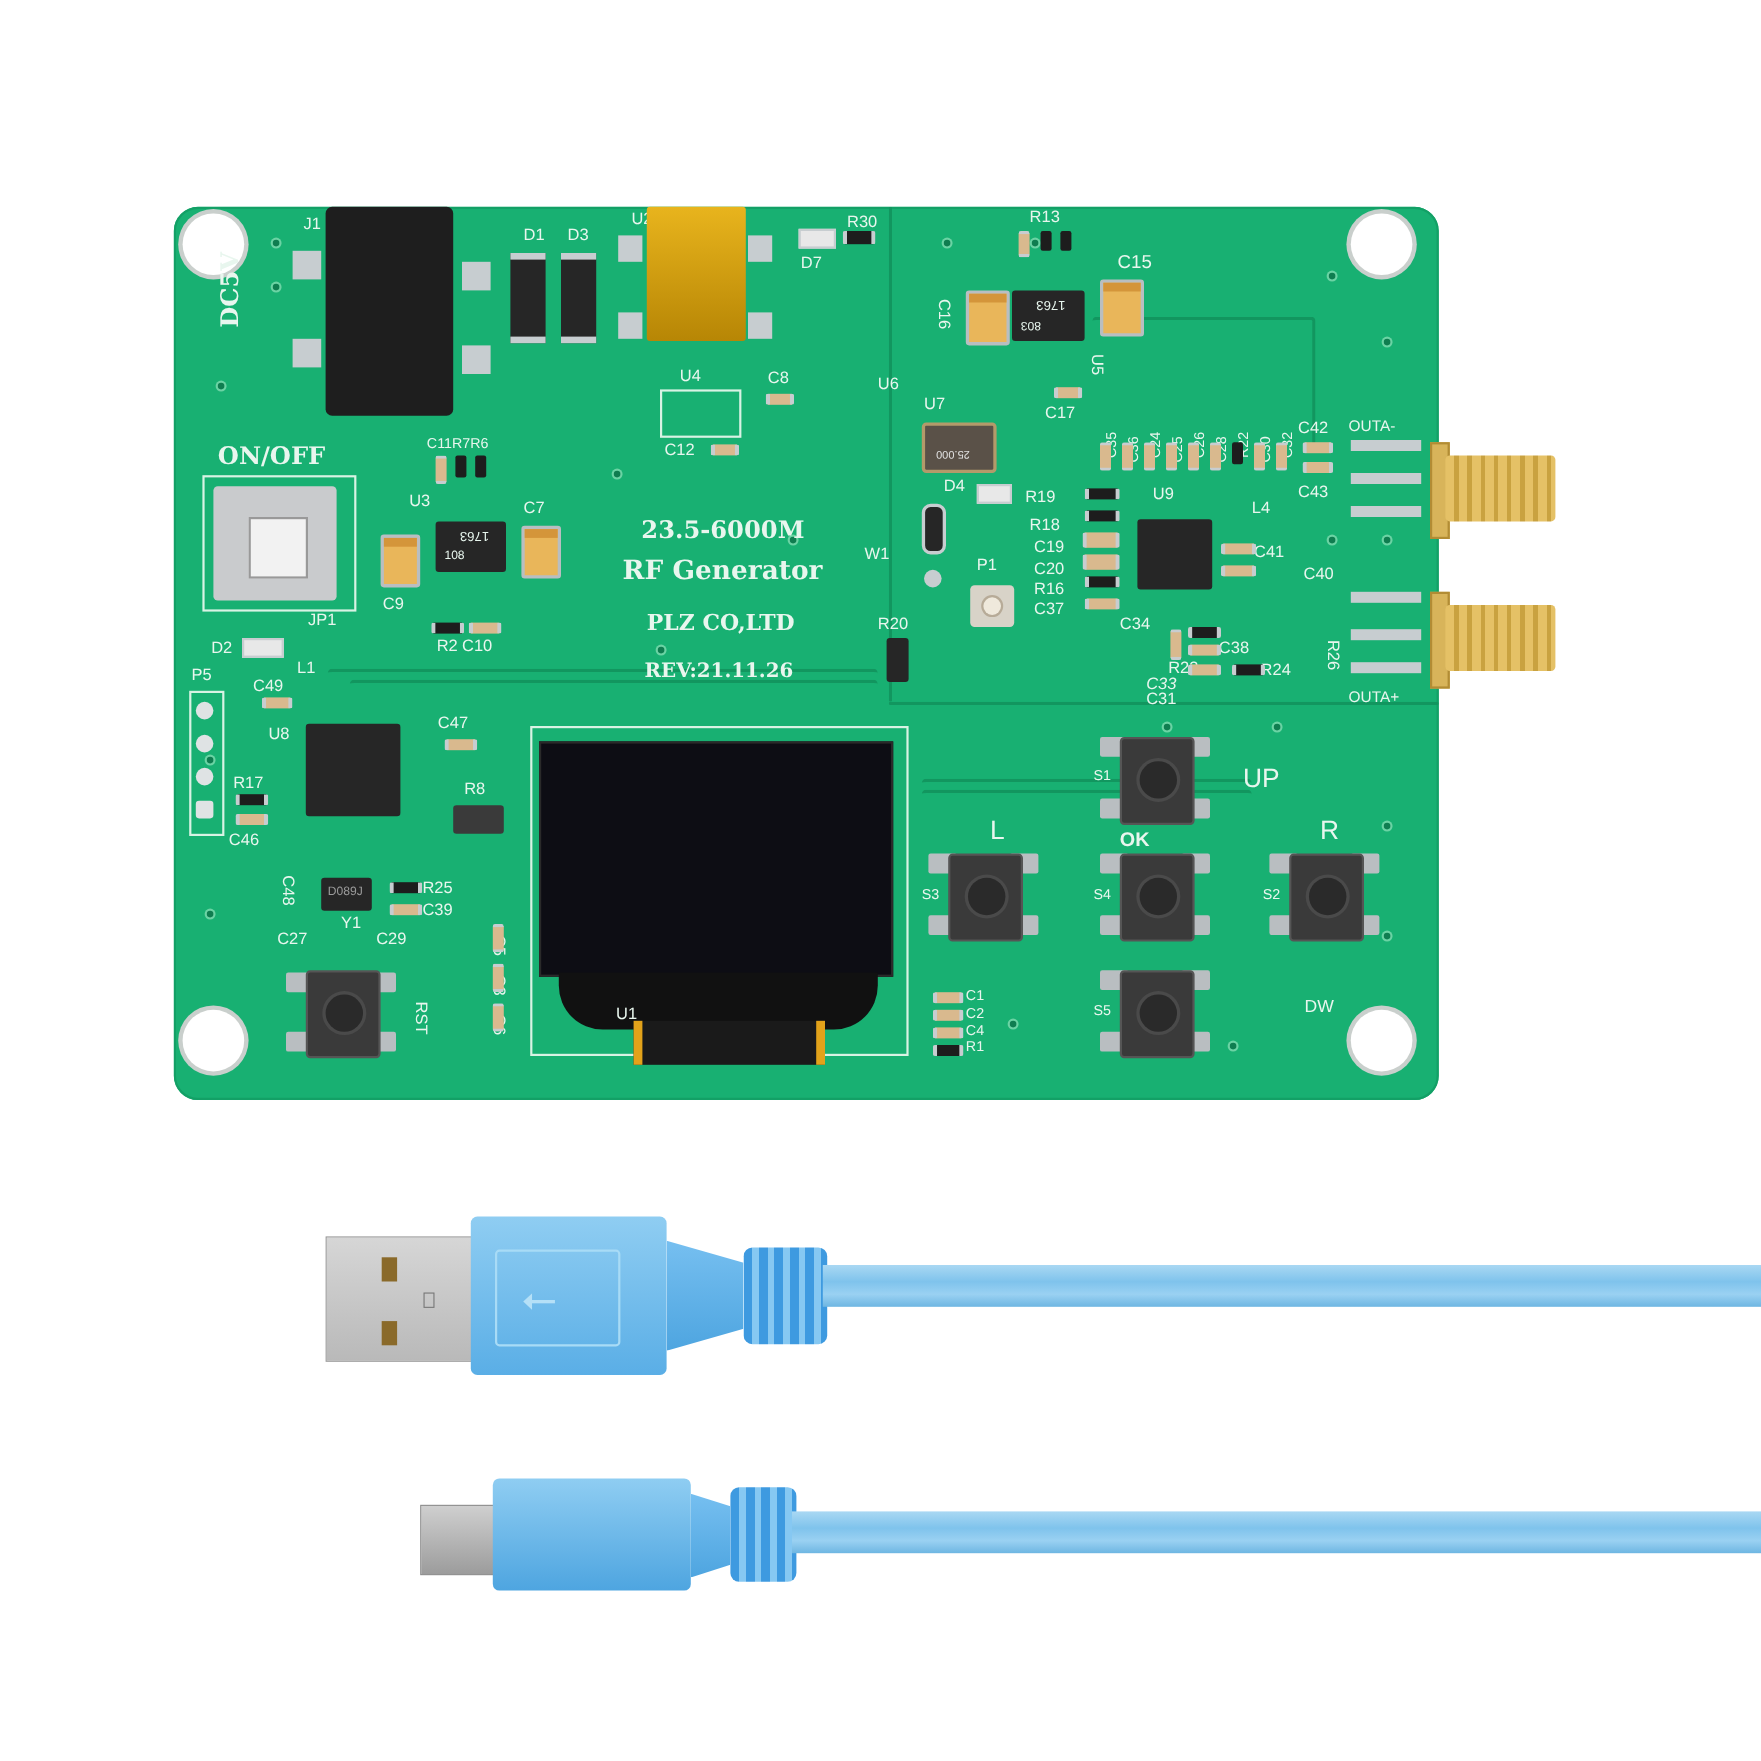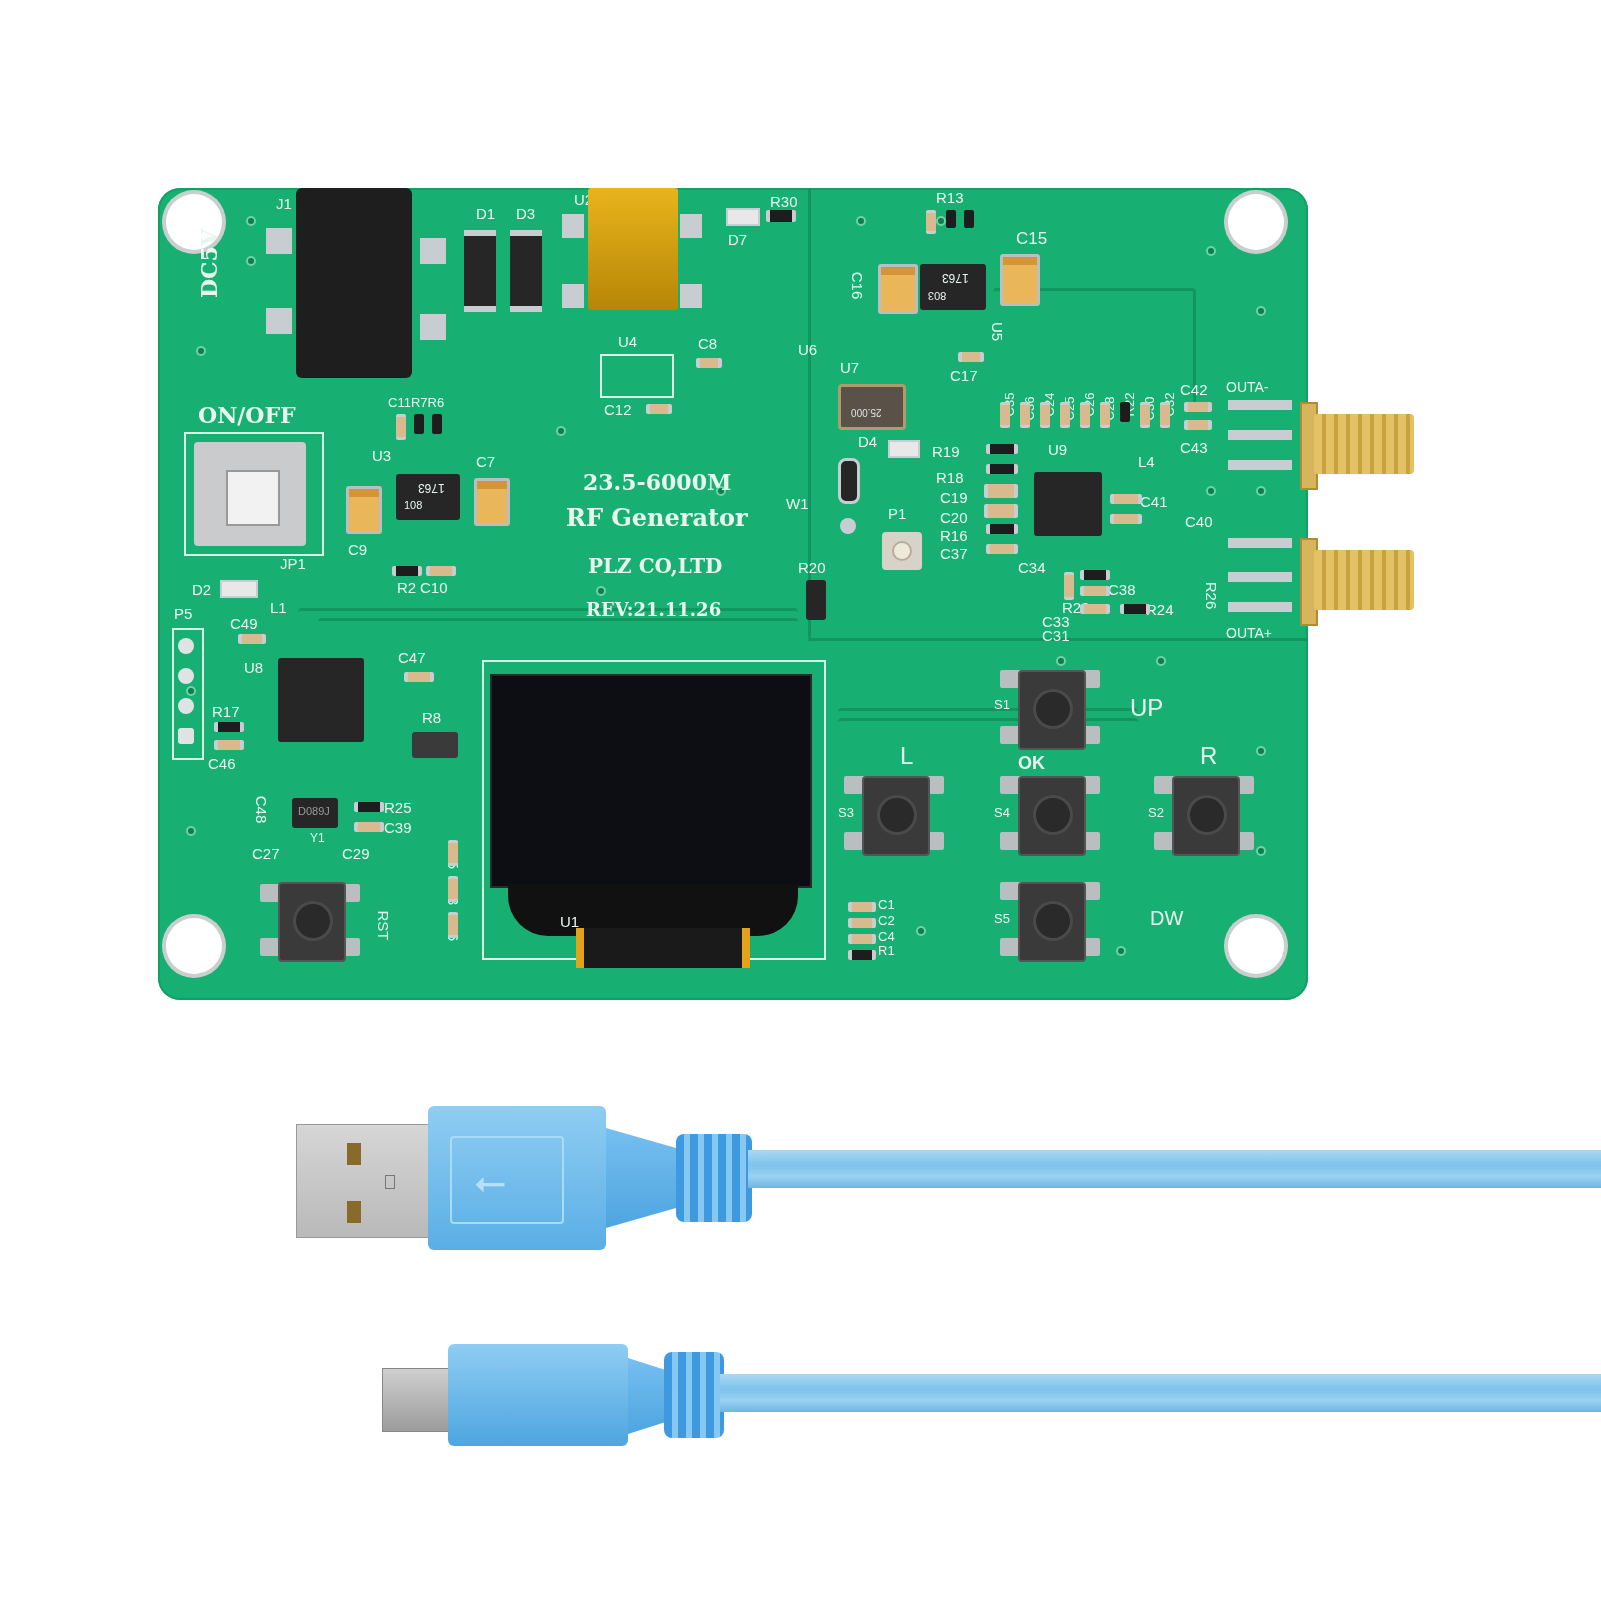--- a/index.html
+++ b/index.html
@@ -162,21 +162,21 @@
   <div class="smd" style="left:826px;top:316px;width:26px;height:14px;"></div>
   <div class="res" style="left:828px;top:336px;width:24px;height:10px;"></div>
   <div class="smd" style="left:828px;top:356px;width:24px;height:10px;"></div>
   <div class="silk" style="left:860px;top:372px;">C34</div>
   <div class="silk" style="left:982px;top:306px;">C41</div>
   <div class="silk" style="left:982px;top:326px;margin-left:45px;">C40</div>
   <div class="smd" style="left:952px;top:306px;width:24px;height:10px;"></div>
   <div class="smd" style="left:952px;top:326px;width:24px;height:10px;"></div>
   <div class="silk" style="left:950px;top:394px;">C38</div>
   <div class="silk" style="left:904px;top:412px;">R23</div>
-  <div class="silk" style="left:884px;top:426px;">C33</div>
+  <div class="silk" style="left:884px;top:426px;font-style:italic;">C33</div>
   <div class="silk" style="left:884px;top:440px;">C31</div>
   <div class="silk" style="left:988px;top:414px;">R24</div>
   <div class="silk" style="left:1040px;top:400px;transform:rotate(90deg);">R26</div>
   <div class="smd" style="left:906px;top:384px;width:10px;height:22px;border:none;border-top:3px solid #c7cdd0;border-bottom:3px solid #c7cdd0;"></div>
   <div class="res" style="left:922px;top:382px;width:22px;height:10px;"></div>
   <div class="smd" style="left:922px;top:398px;width:22px;height:10px;"></div>
   <div class="smd" style="left:922px;top:416px;width:22px;height:10px;"></div>
   <div class="res" style="left:962px;top:416px;width:22px;height:10px;"></div>
 
   <div class="silk" style="left:700px;top:246px;">D4</div>
@@ -241,21 +241,21 @@
   <div class="smd" style="left:56px;top:552px;width:22px;height:10px;"></div>
   <div class="silk" style="left:50px;top:568px;">C46</div>
   <div class="silk" style="left:240px;top:462px;">C47</div>
   <div class="smd" style="left:246px;top:484px;width:22px;height:10px;"></div>
   <div class="silk" style="left:264px;top:522px;">R8</div>
   <div class="ic" style="left:254px;top:544px;width:46px;height:26px;background:#3a3a3a;"></div>
   <div class="silk" style="left:90px;top:614px;transform:rotate(90deg);">C48</div>
   <div class="ic" style="left:134px;top:610px;width:46px;height:30px;">
     <span class="silk" style="left:6px;top:8px;font-size:11px;color:#9a9a9a;">D089J</span>
   </div>
-  <div class="silk" style="left:152px;top:644px;font-size:12px;">Y1</div>
+  <div class="silk" style="left:152px;top:644px;font-size:15px;">Y1</div>
   <div class="silk" style="left:226px;top:612px;">R25</div>
   <div class="silk" style="left:226px;top:632px;">C39</div>
   <div class="res" style="left:196px;top:614px;width:22px;height:10px;"></div>
   <div class="smd" style="left:196px;top:634px;width:22px;height:10px;"></div>
   <div class="silk" style="left:94px;top:658px;">C27</div>
   <div class="silk" style="left:184px;top:658px;">C29</div>
   <div class="silk" style="left:286px;top:664px;transform:rotate(90deg);">C5</div>
   <div class="silk" style="left:286px;top:700px;transform:rotate(90deg);">C3</div>
   <div class="silk" style="left:286px;top:736px;transform:rotate(90deg);">C6</div>
   <div class="smd" style="left:290px;top:652px;width:10px;height:20px;border:none;border-top:3px solid #c7cdd0;border-bottom:3px solid #c7cdd0;"></div>
@@ -339,21 +339,21 @@
   <div class="btn" style="left:842px;top:692px;">
     <div class="pad" style="left:0;top:2px;"></div>
     <div class="pad" style="left:0;top:58px;"></div>
     <div class="pad" style="left:74px;top:2px;"></div>
     <div class="pad" style="left:74px;top:58px;"></div>
     <div class="body">
         <div class="cap"></div>
       </div>
   </div>
   <div class="silk" style="left:836px;top:724px;font-size:13px;">S5</div>
-  <div class="silk" style="left:992px;top:720px;font-size:20px;">DW</div>
+  <div class="silk" style="left:1028px;top:720px;font-size:16px;">DW</div>
 </div>
 
 <div class="abs" style="left:1300px;top:402px;width:14px;height:84px;background:#d8b45a;border:2px solid #b28c34;"></div>
 <div class="abs" style="left:1314px;top:414px;width:100px;height:60px;background:repeating-linear-gradient(90deg,#e5c166 0 8px,#c9a240 8px 12px);border-radius:4px;"></div>
 <div class="abs" style="left:1300px;top:538px;width:14px;height:84px;background:#d8b45a;border:2px solid #b28c34;"></div>
 <div class="abs" style="left:1314px;top:550px;width:100px;height:60px;background:repeating-linear-gradient(90deg,#e5c166 0 8px,#c9a240 8px 12px);border-radius:4px;"></div>
 
 <div class="abs" style="left:296px;top:1124px;width:132px;height:112px;background:linear-gradient(#d6d6d6,#b9b9b9);border:1px solid #999;">
   <div class="abs" style="left:50px;top:18px;width:14px;height:22px;background:#8a6a2a;"></div>
   <div class="abs" style="left:50px;top:76px;width:14px;height:22px;background:#8a6a2a;"></div>

